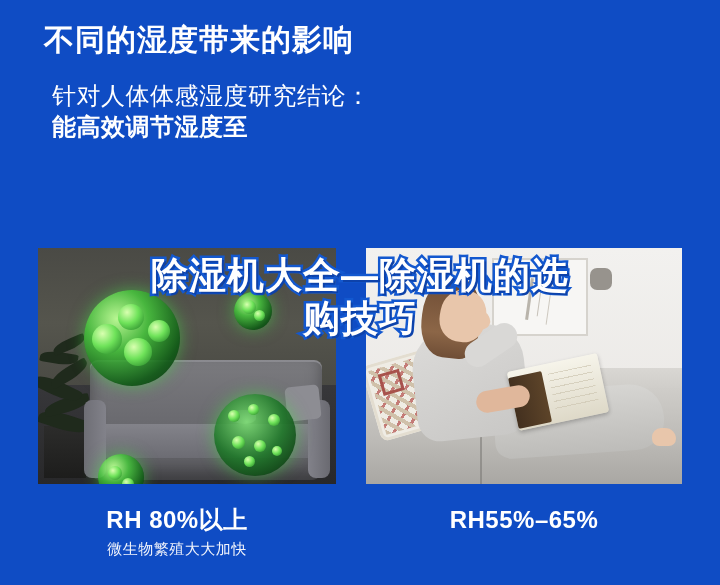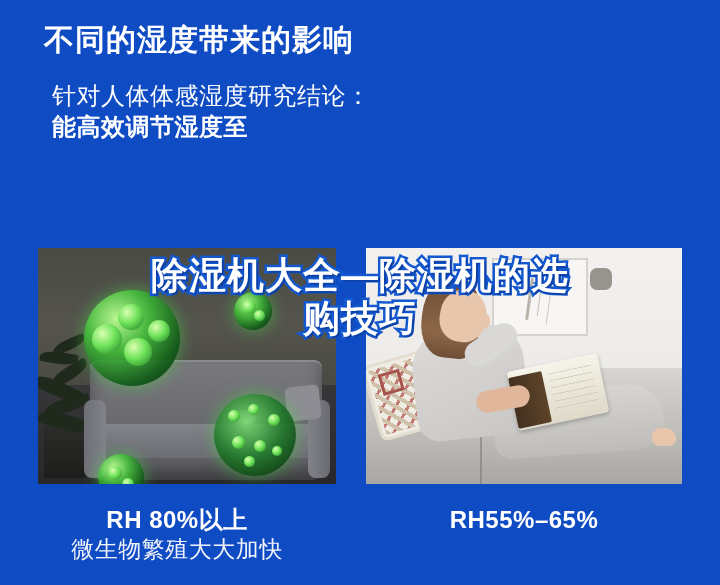--- a/index.html
+++ b/index.html
@@ -351,21 +351,21 @@
   #caption-left  { left: 28px;  width: 298px; }
   #caption-right { left: 366px; width: 316px; }
   .cap-main {
     font-size: 24px;
     font-weight: 700;
     color: #ffffff;
     line-height: 30px;
     letter-spacing: 0.5px;
   }
   .cap-sub {
-    font-size: 23px;
+    font-size: 15px;
     font-weight: 400;
     color: #f0f3fb;
     line-height: 28px;
     letter-spacing: 0.5px;
   }
 </style>
 </head>
 <body>
 
 <div id="poster">

